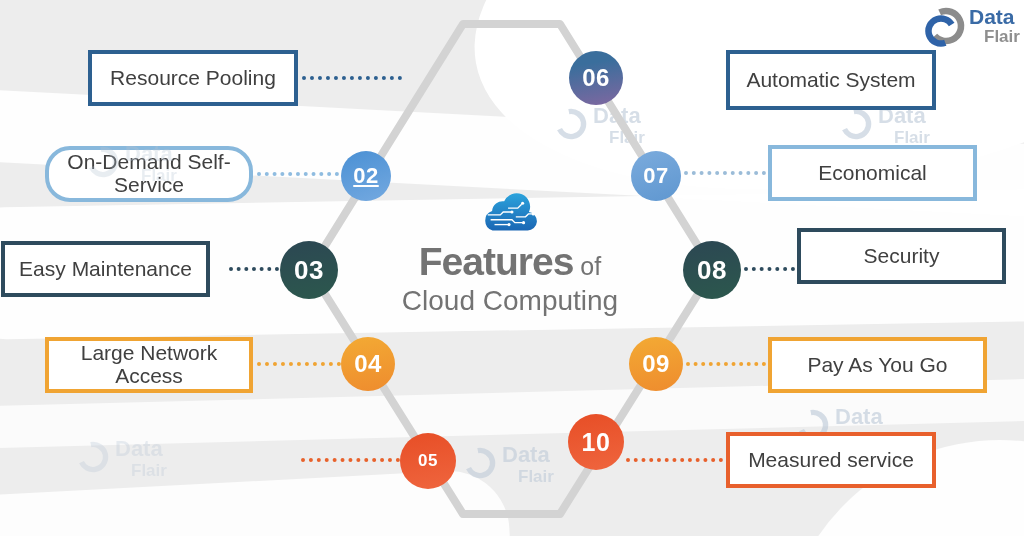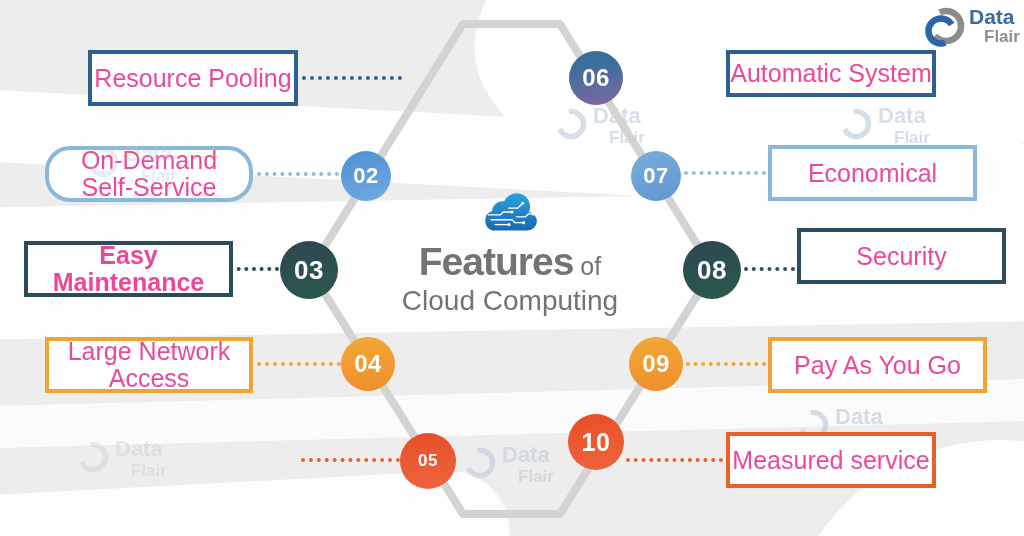--- a/index.html
+++ b/index.html
@@ -26,27 +26,27 @@
   .wm1{left:553px;top:105px;opacity:.55;}
   .wm2{left:838px;top:105px;opacity:.55;}
   .wm3{left:75px;top:438px;opacity:.3;z-index:5;}
   .wm4{left:795px;top:406px;opacity:.55;}
   .wm5{left:462px;top:444px;opacity:.5;}
   .wm6{left:85px;top:143px;opacity:.3;z-index:5;}
 
   
   .box{position:absolute;box-sizing:border-box;background:#fff;border:4px solid #000;
        display:flex;align-items:center;justify-content:center;text-align:center;
-       font-size:25px;line-height:1.08;color:#ec4899;z-index:4;}
+       font-size:21px;line-height:1.08;color:#404040;z-index:4;}
   .f1-box{left:88px;top:50px;width:210px;height:56px;border-color:#2d6090;}
   .f2-box{left:45px;top:146px;width:208px;height:56px;border-color:#88b8dc;border-radius:25px;}
-  .f3-box{left:24px;top:241px;width:209px;height:56px;border-color:#2e4b5d;font-weight:bold;}
+  .f3-box{left:1px;top:241px;width:209px;height:56px;border-color:#2e4b5d;}
   .f4-box{left:45px;top:337px;width:208px;height:56px;border-color:#f0a433;}
   .f5-box{left:88px;top:432px;width:209px;height:56px;border-color:#e8622c;}
-  .f6-box{left:726px;top:50px;width:210px;height:47px;border-color:#2d6090;}
+  .f6-box{left:726px;top:50px;width:210px;height:60px;border-color:#2d6090;}
   .f7-box{left:768px;top:145px;width:209px;height:56px;border-color:#88b8dc;}
   .f8-box{left:797px;top:228px;width:209px;height:56px;border-color:#2e4b5d;}
   .f9-box{left:768px;top:337px;width:219px;height:56px;border-color:#f0a433;}
   .f10-box{left:726px;top:432px;width:210px;height:56px;border-color:#e8602c;}
   .wrap2{width:170px;}
 
   
   .dots{position:absolute;height:0;border-top:4px dotted #000;z-index:4;}
   .f1-line{left:302px;top:76px;width:100px;border-color:#2d6090;}
   .f2-line{left:257px;top:172px;width:82px;border-color:#8fbce0;}
@@ -61,21 +61,21 @@
   
   .node{position:absolute;border-radius:50%;display:flex;align-items:center;justify-content:center;
         color:#fff;font-weight:bold;z-index:6;letter-spacing:.5px;}
   .g-navy{background:linear-gradient(170deg,#3a6e9c 25%,#7a68a0 95%);}
   .g-blue{background:linear-gradient(160deg,#4a90d4,#74a9e0);}
   .g-blue2{background:linear-gradient(160deg,#7babdd,#5f97d0);}
   .g-teal{background:linear-gradient(170deg,#2c4753,#2c584d);}
   .g-amber{background:linear-gradient(170deg,#f3aa34,#ee8c2e);}
   .g-orange{background:linear-gradient(170deg,#e74e26,#ef653e);}
   .n1{left:401px;top:51px;width:54px;height:54px;font-size:24px;}
-  .n2{left:341px;top:151px;width:50px;height:50px;font-size:22px;}
+  .n2{left:341px;top:151px;width:50px;height:50px;font-size:22px;text-decoration:underline;}
   .n3{left:280px;top:241px;width:58px;height:58px;font-size:26px;}
   .n4{left:341px;top:337px;width:54px;height:54px;font-size:24px;}
   .n5{left:400px;top:433px;width:56px;height:56px;font-size:17px;}
   .n6{left:569px;top:51px;width:54px;height:54px;font-size:24px;}
   .n7{left:631px;top:151px;width:50px;height:50px;font-size:22px;}
   .n8{left:683px;top:241px;width:58px;height:58px;font-size:26px;}
   .n9{left:629px;top:337px;width:54px;height:54px;font-size:24px;}
   .n10{left:568px;top:414px;width:56px;height:56px;font-size:25px;}
 
   

